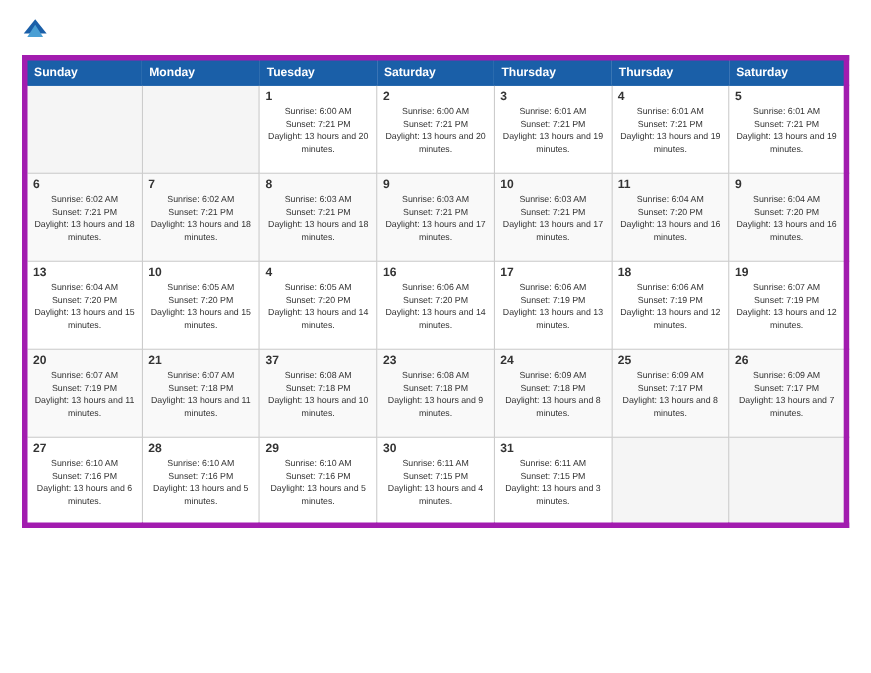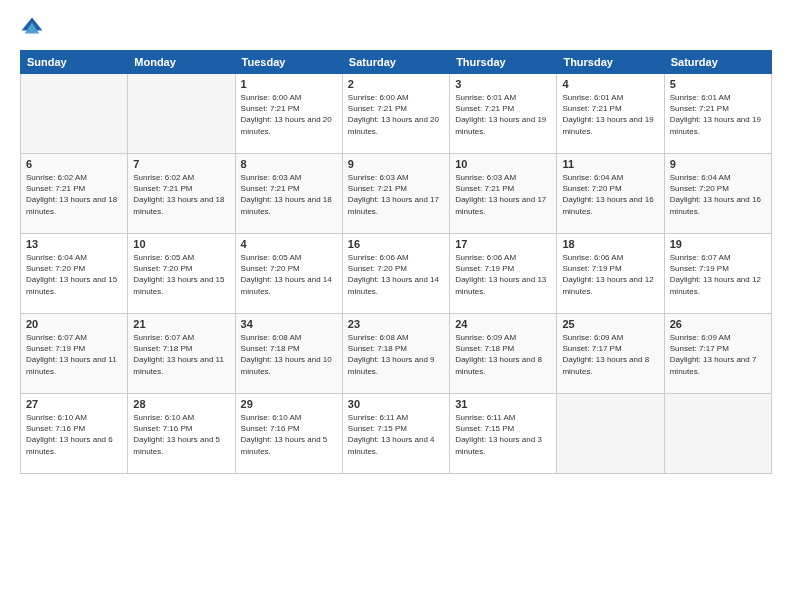--- a/index.html
+++ b/index.html
@@ -55,21 +55,21 @@
       line-height: 1;
     }
     .location {
       font-size: 14px;
       color: #555;
       margin-top: 2px;
     }
     .calendar {
       width: 100%;
       border-collapse: collapse;
-      border: 1px solid #a21caf;
+      border: 5px solid #a21caf;
       margin-top: 10px;
     }
     .calendar th {
       background-color: #1a5fa8;
       color: #fff;
       font-size: 11px;
       font-weight: bold;
       padding: 5px 6px;
       text-align: left;
       border: 1px solid #1a5fa8;
@@ -90,20 +90,21 @@
     .day-num {
       font-size: 11px;
       font-weight: bold;
       display: block;
       margin-bottom: 2px;
     }
     .day-info {
       font-size: 8px;
       line-height: 1.4;
       color: #333;
+      text-align: center;
     }
     .empty-cell {
       background: #f5f5f5 !important;
     }
   </style>
 </head>
 <body>
 
 <div class="container">
   <div class="header">
@@ -267,21 +268,21 @@
 Sunset: 7:19 PM
 Daylight: 13 hours and 11 minutes.</div>
           </td>
           <td>
             <span class="day-num">21</span>
             <div class="day-info" style="white-space: pre-line;">Sunrise: 6:07 AM
 Sunset: 7:18 PM
 Daylight: 13 hours and 11 minutes.</div>
           </td>
           <td>
-            <span class="day-num">34</span>
+            <span class="day-num">37</span>
             <div class="day-info" style="white-space: pre-line;">Sunrise: 6:08 AM
 Sunset: 7:18 PM
 Daylight: 13 hours and 10 minutes.</div>
           </td>
           <td>
             <span class="day-num">23</span>
             <div class="day-info" style="white-space: pre-line;">Sunrise: 6:08 AM
 Sunset: 7:18 PM
 Daylight: 13 hours and 9 minutes.</div>
           </td>

